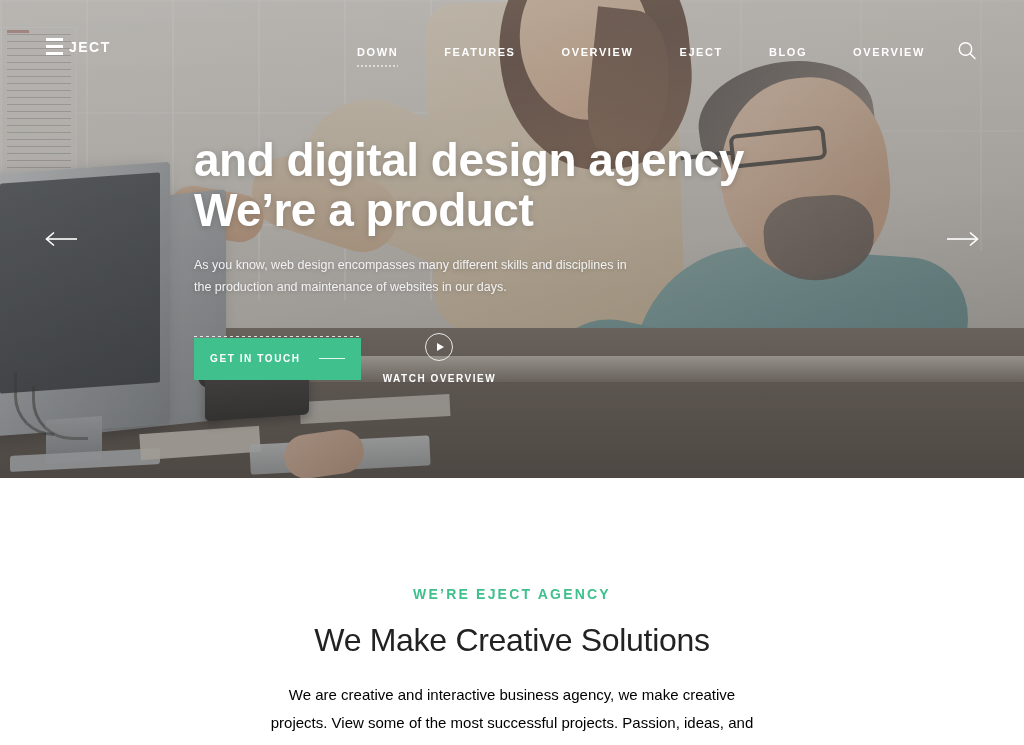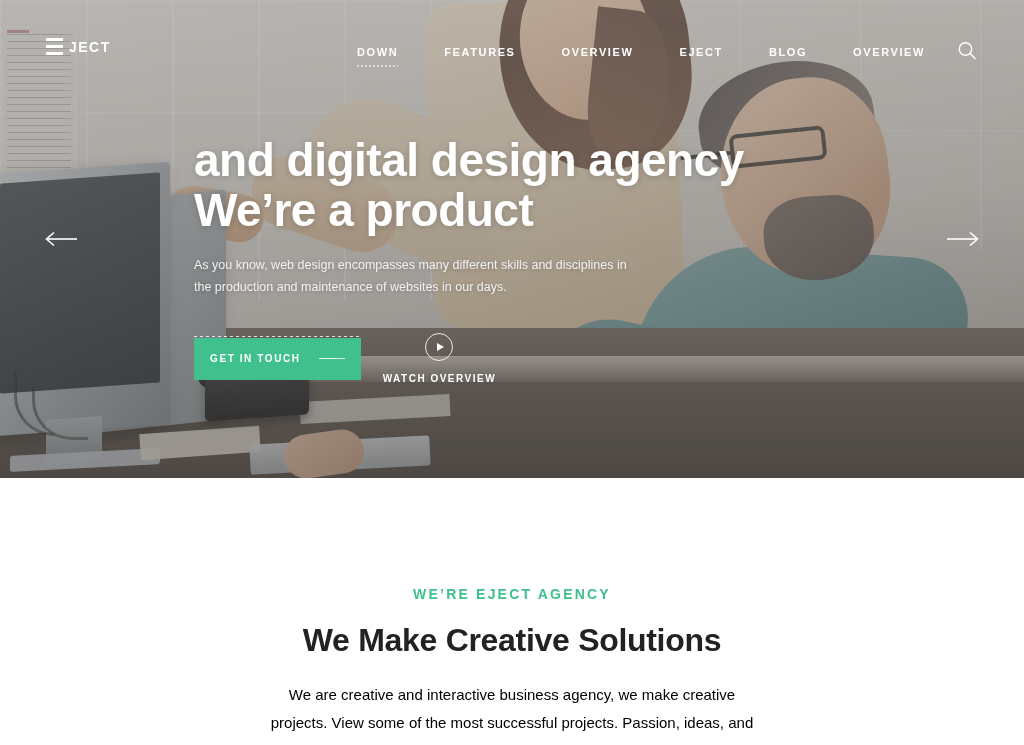--- a/index.html
+++ b/index.html
@@ -199,21 +199,21 @@
   .scroll-label { color:#ffffff; font-size:8.5px; font-weight:700; letter-spacing:2px;
     text-shadow:0 1px 3px rgba(0,0,0,.3); }
   .scroll-line { margin-top:10px; width:1.5px; height:48px;
     background:linear-gradient(to bottom, rgba(255,255,255,.95), rgba(255,255,255,.05)); }
 
   
   .about { position:absolute; left:0; top:478px; width:1024px; height:267px;
     background:#ffffff; text-align:center; }
   .eyebrow { margin-top:108px; color:#3fc08d; font-size:14px; font-weight:700;
     letter-spacing:2.2px; }
-  .about-title { margin-top:20px; color:#222222; font-size:32px; font-weight:700;
+  .about-title { margin-top:20px; color:#222222; font-size:32px; font-weight:400;
     letter-spacing:-.3px; }
   .about-desc { margin:22px auto 0; width:500px; color:#000000; font-size:15px;
     line-height:1.85; }
 </style>
 </head>
 <body>
 
 <section class="hero">
 
   <div class="photo">

